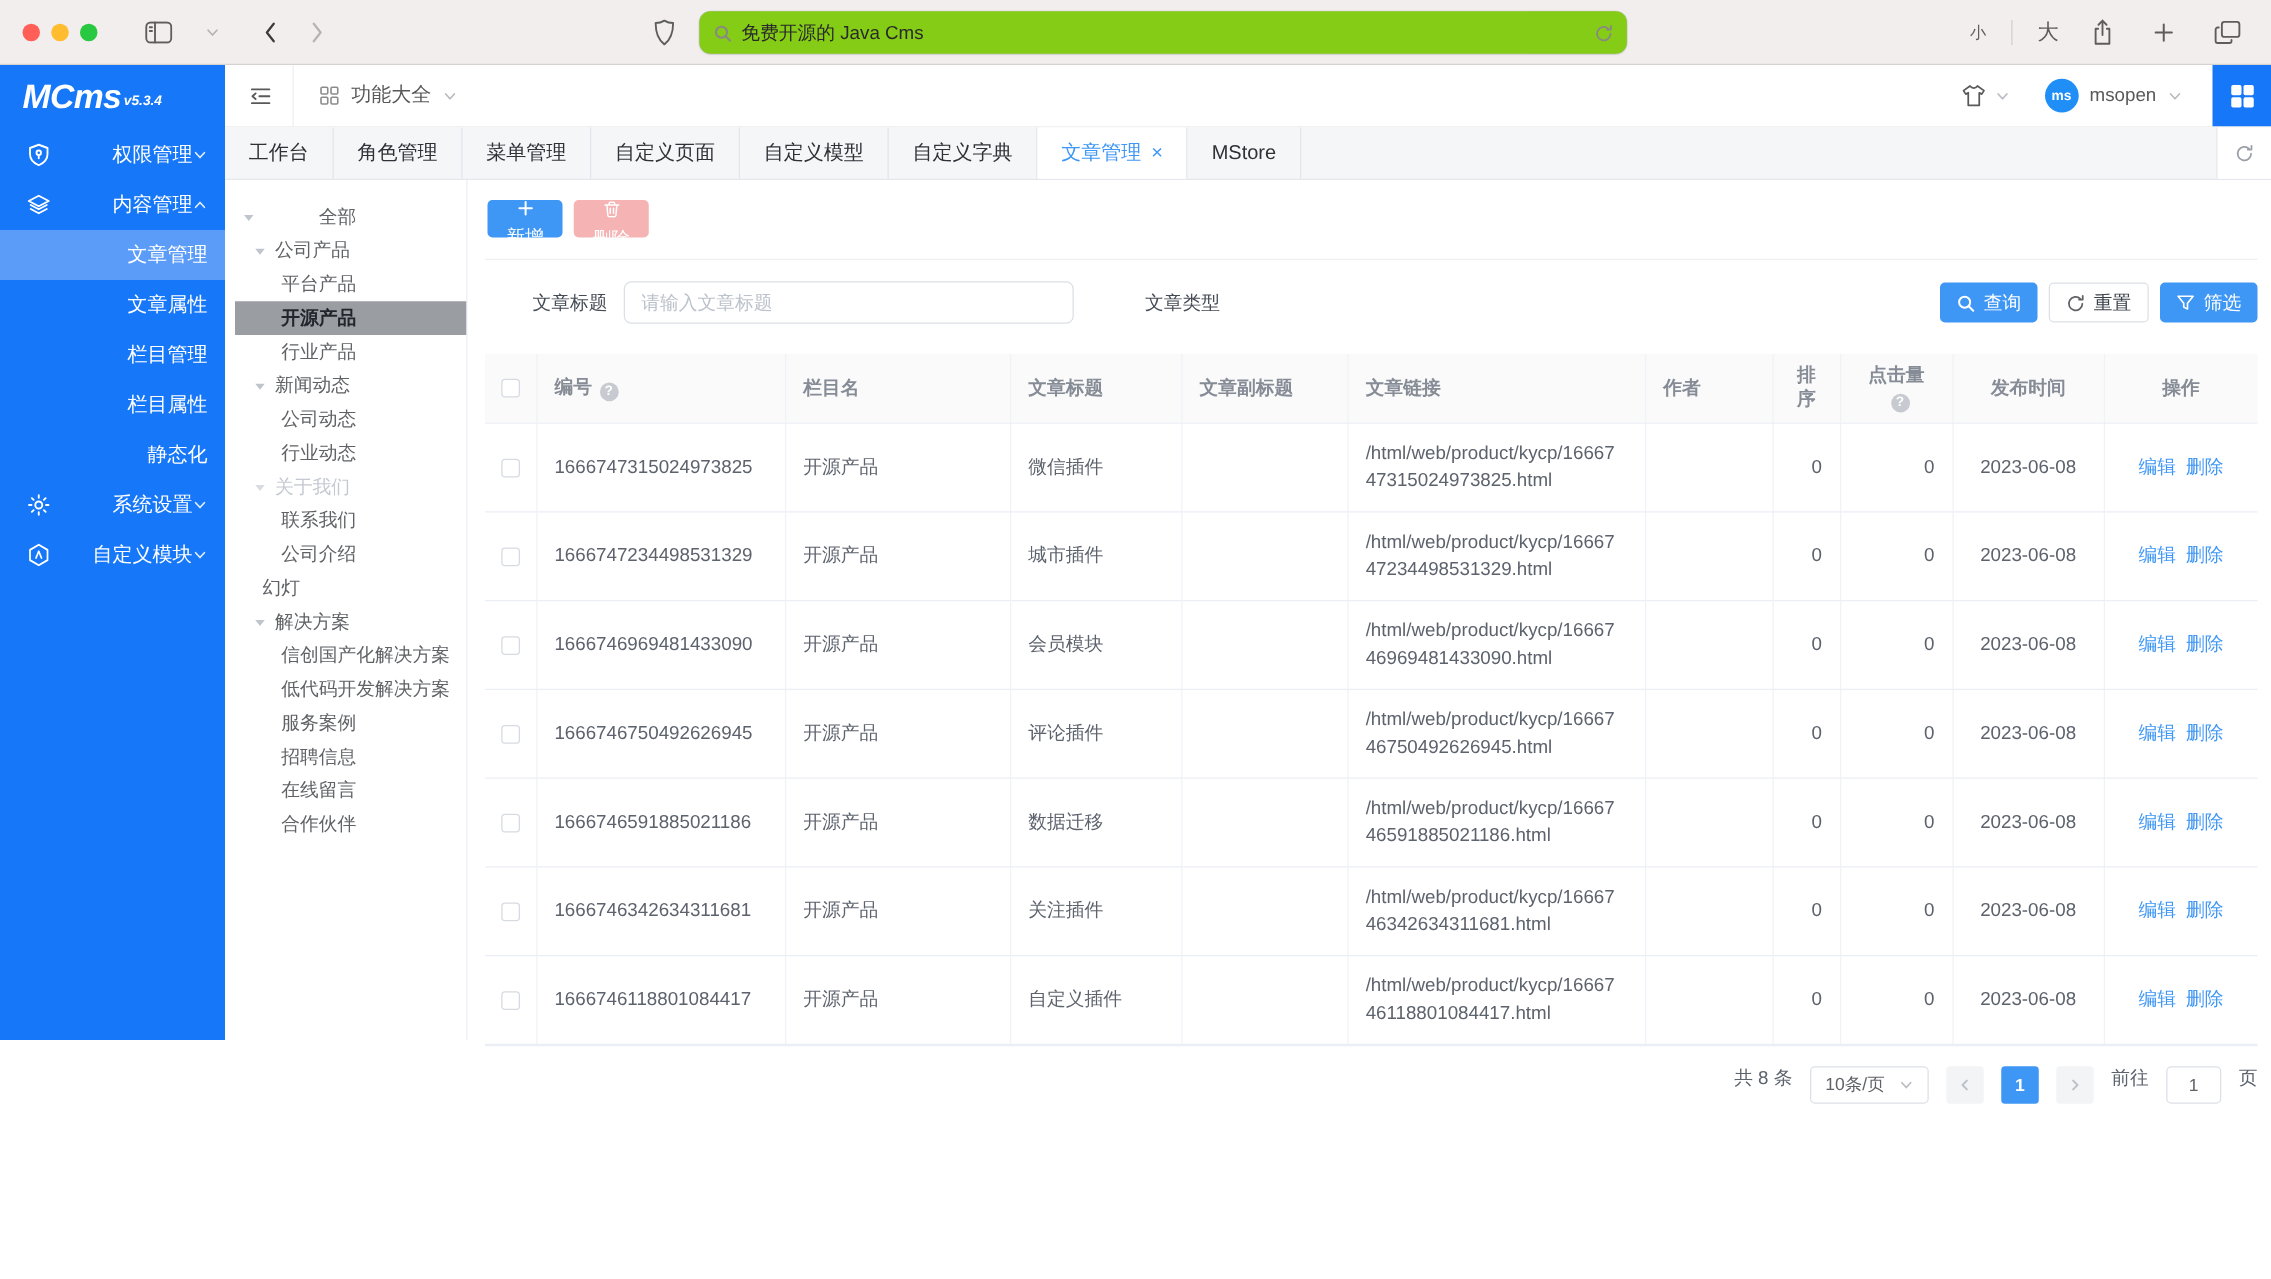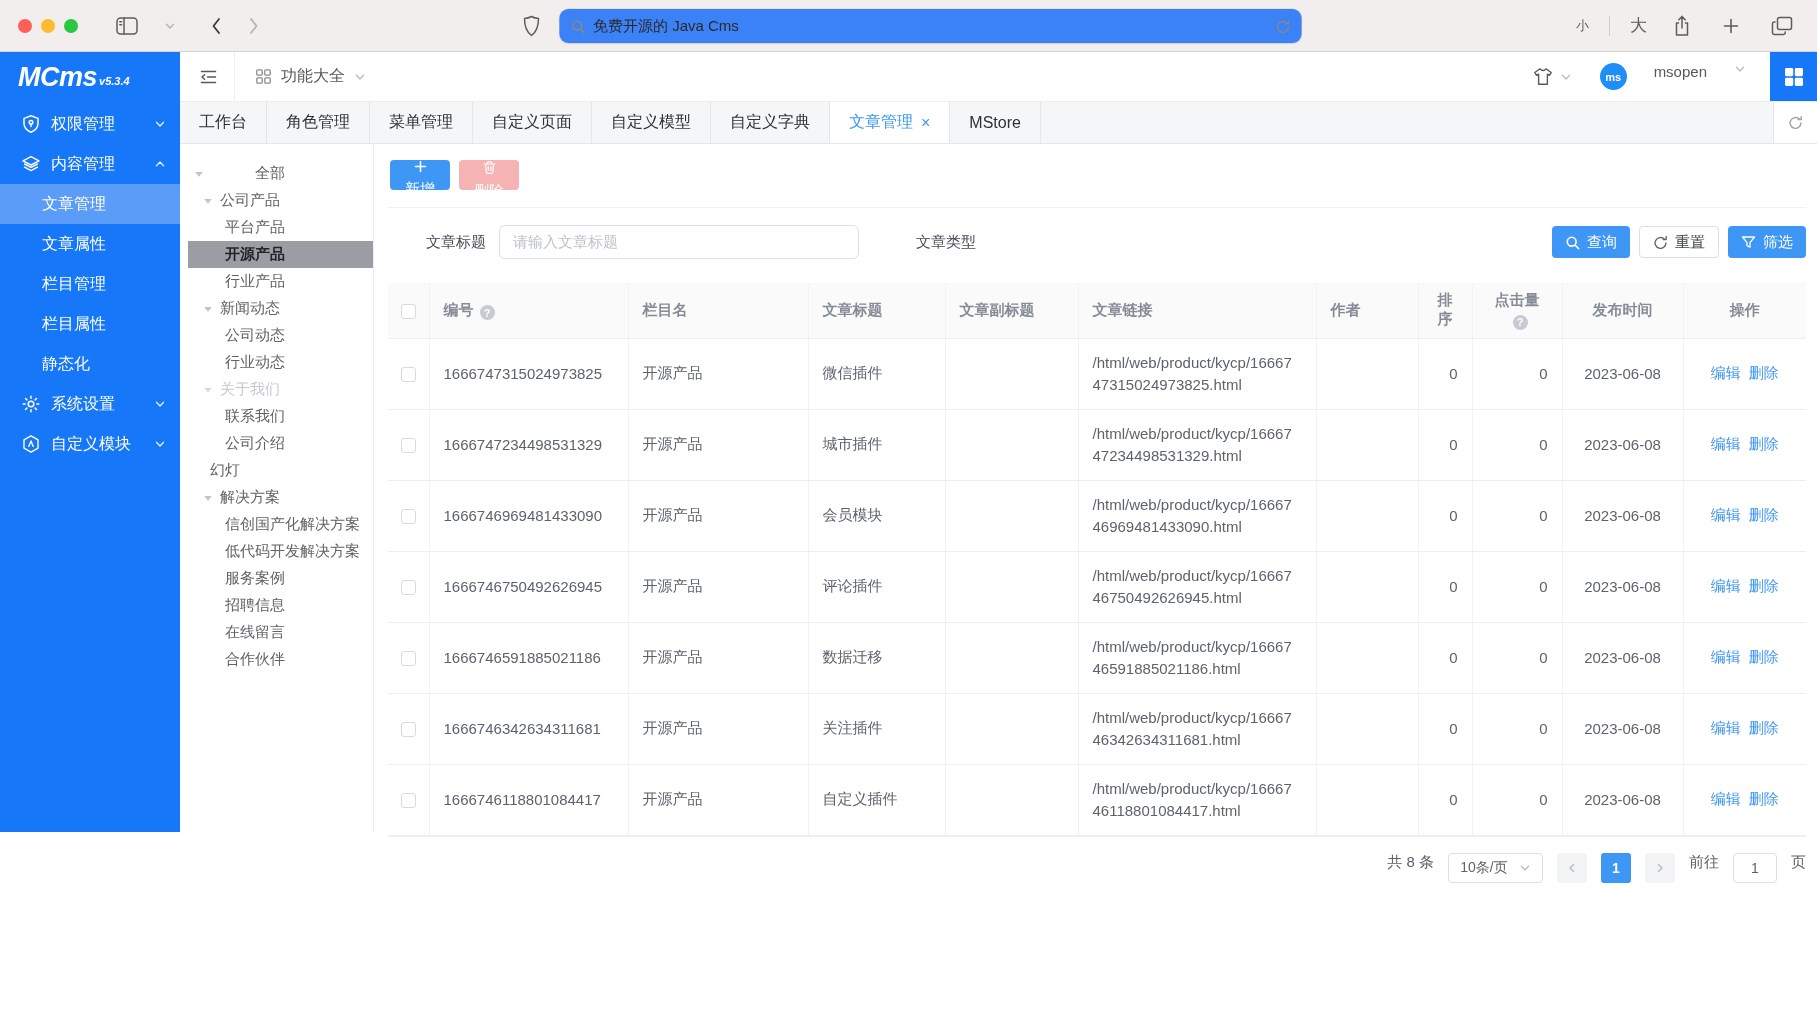--- a/index.html
+++ b/index.html
@@ -11,57 +11,57 @@
   .chrome { position:relative; height:52px; background:#f1eeed; border-bottom:1px solid #d6d2d0;
     display:flex; align-items:center; padding:0 18px; }
   .traffic { display:flex; gap:9px; margin-right:26px; }
   .light { width:14px; height:14px; border-radius:50%; }
   .light.r { background:#ff5f57; } .light.y { background:#febc2e; } .light.g { background:#28c840; }
   .chrome-ic { color:#5f5d5c; display:flex; align-items:center; justify-content:center; padding:0 6px; }
   .chrome-ic.dim { color:#b7b3b1; }
   .nav-group { display:flex; align-items:center; gap:14px; margin-left:6px; }
   .url-center { position:absolute; left:50%; top:9px; transform:translateX(-50%);
     display:flex; align-items:center; gap:13px; }
-  .url-field { width:742px; height:34px; background:#3b82f6; border-radius:9px;
+  .url-field { width:742px; height:34px; background:#84cc16; border-radius:9px;
     box-shadow:0 0 0 0.5px rgba(0,0,0,.14), 0 1px 2px rgba(0,0,0,.06);
     display:flex; align-items:center; gap:8px; padding:0 11px; font-size:15px; color:#2a2a2a; }
   .url-text { flex:1; }
   .chrome-right { margin-left:auto; display:flex; align-items:center; gap:20px; color:#5f5d5c; }
   .txt-sm { font-size:13px; } .txt-lg { font-size:17px; }
   .vdiv { width:1px; height:20px; background:#d2cecd; }
 
   
   .app { display:flex; height:780px; }
   .side { width:180px; flex-shrink:0; background:var(--c-side,#1677f8); color:#fff; }
   .logo { height:50px; display:flex; align-items:center; padding-left:18px; }
   .logo-main { font-style:italic; font-weight:bold; font-size:27px; letter-spacing:-.5px; }
   .logo-ver { font-style:italic; font-weight:bold; font-size:11px; margin:8px 0 0 2px; }
   .menu { padding-top:2px; }
   .menu-item { height:40px; display:flex; align-items:center; padding:0 14px 0 21px;
     font-size:16px; cursor:pointer; }
   .mi-icon { width:20px; height:20px; margin-right:10px; flex-shrink:0; }
-  .mi-label { flex:1; white-space:nowrap; }
+  .mi-label { flex:1; white-space:nowrap;text-align:right; }
   .mi-caret { color:rgba(255,255,255,.85); }
   .mi-caret.up svg { transform:rotate(180deg); }
   .menu-child { padding-left:42px; }
   .menu-child.selected { background:#5c9cf9; }
 
   .main-col { flex:1; display:flex; flex-direction:column; min-width:0; }
 
   
   .app-header { height:50px; background:#fff; border-bottom:1px solid #ededed;
     display:flex; align-items:center; padding-left:13px; }
   .collapse-btn { color:#595959; padding:6px; cursor:pointer; }
   .hdr-div { width:1px; height:49px; background:#f0f0f0; margin-left:10px; }
   .feature-menu { display:flex; align-items:center; gap:9px; padding:0 20px; color:#595959;
     font-size:16px; cursor:pointer; }
   .chev { color:#b9bcc2; }
   .hdr-spacer { flex:1; }
   .theme-btn { display:flex; align-items:center; gap:7px; color:#595959; margin-right:28px; cursor:pointer; }
-  .user { display:flex; align-items:flex-start; gap:27px; margin-right:24px; cursor:pointer; }
+  .user { display:flex; align-items:center; gap:9px; margin-right:24px; cursor:pointer; }
   .avatar { width:27px; height:27px; border-radius:50%; background:#1f8ef7; color:#fff;
     font-size:11px; font-weight:bold; display:flex; align-items:center; justify-content:center; }
   .user-name { font-size:15px; color:#595959; }
   .apps-box { width:47px; height:49px; background:var(--c-side,#1677f8); display:flex;
     align-items:center; justify-content:center; cursor:pointer; }
 
   
   .tab-bar { height:42px; background:#f5f6f8; border-bottom:1px solid #e4e7ec; display:flex; align-items:stretch; }
   .tab { display:flex; align-items:center; gap:8px; padding:0 19px; font-size:16px; color:#2f3136;
     border-right:1px solid #e2e5ea; cursor:pointer; white-space:nowrap; }

